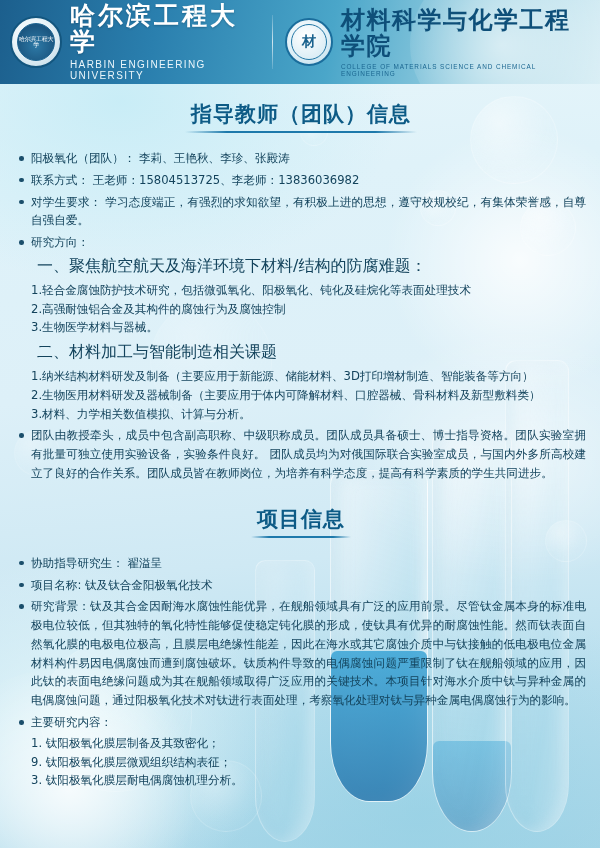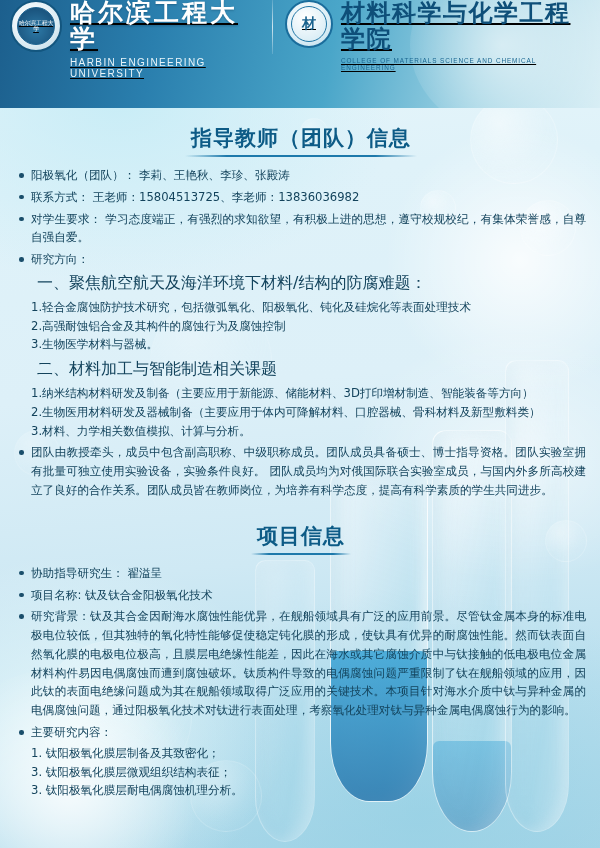--- a/index.html
+++ b/index.html
@@ -50,28 +50,27 @@
   }
   .glow {
     position: absolute;
     border-radius: 50%;
     background: radial-gradient(circle, rgba(255,255,255,0.8), rgba(255,255,255,0) 68%);
   }
 
   
   .header {
     position: relative;
-    height: 108px;
+    height: 84px;
     background: linear-gradient(100deg, #1c5f8d 0%, #2a7fae 26%, #4aa6c9 55%, #9fd3e4 80%, #d8eef5 100%);
     display: flex;
-    align-items: flex-start;
+    align-items: center;
     padding: 0 10px;
     box-sizing: border-box;
     overflow: hidden;
-    text-decoration: underline;
   }
   .header:after {
     content: "";
     position: absolute;
     right: -40px; top: -50px;
     width: 230px; height: 190px;
     border-radius: 50%;
     background: radial-gradient(circle at 40% 50%, rgba(255,255,255,0.55), rgba(255,255,255,0) 68%);
   }
   .crest {
@@ -172,21 +171,21 @@
 
   
   .content {
     position: relative;
     z-index: 3;
     padding: 0 14px 0 16px;
     box-sizing: border-box;
   }
   .section-title {
     text-align: center;
-    margin: 14px auto 9px;
+    margin: 14px auto 16px;
     font-family: "DejaVu Serif", "Liberation Serif", serif;
     font-weight: 700;
     font-size: 21px;
     color: #0d5b86;
     letter-spacing: 1px;
     position: relative;
     width: fit-content;
     padding: 2px 6px 5px;
   }
   .section-title:after {
@@ -325,20 +324,20 @@
     <div class="section-title title-2">项目信息</div>
 
     <ul class="bullets">
       <li>协助指导研究生： 翟溢呈</li>
       <li>项目名称: 钛及钛合金阳极氧化技术</li>
       <li>研究背景：钛及其合金因耐海水腐蚀性能优异，在舰船领域具有广泛的应用前景。尽管钛金属本身的标准电极电位较低，但其独特的氧化特性能够促使稳定钝化膜的形成，使钛具有优异的耐腐蚀性能。然而钛表面自然氧化膜的电极电位极高，且膜层电绝缘性能差，因此在海水或其它腐蚀介质中与钛接触的低电极电位金属材料构件易因电偶腐蚀而遭到腐蚀破坏。钛质构件导致的电偶腐蚀问题严重限制了钛在舰船领域的应用，因此钛的表面电绝缘问题成为其在舰船领域取得广泛应用的关键技术。本项目针对海水介质中钛与异种金属的电偶腐蚀问题，通过阳极氧化技术对钛进行表面处理，考察氧化处理对钛与异种金属电偶腐蚀行为的影响。</li>
       <li>
         <span>主要研究内容：</span>
         <ul class="sub-list">
           <li class="hang">1. 钛阳极氧化膜层制备及其致密化；</li>
-          <li class="hang">3. 钛阳极氧化膜层微观组织结构表征；</li>
+          <li class="hang">9. 钛阳极氧化膜层微观组织结构表征；</li>
           <li class="hang">3. 钛阳极氧化膜层耐电偶腐蚀机理分析。</li>
         </ul>
       </li>
     </ul>
 
   </div>
 </div>
 
 </body></html>

